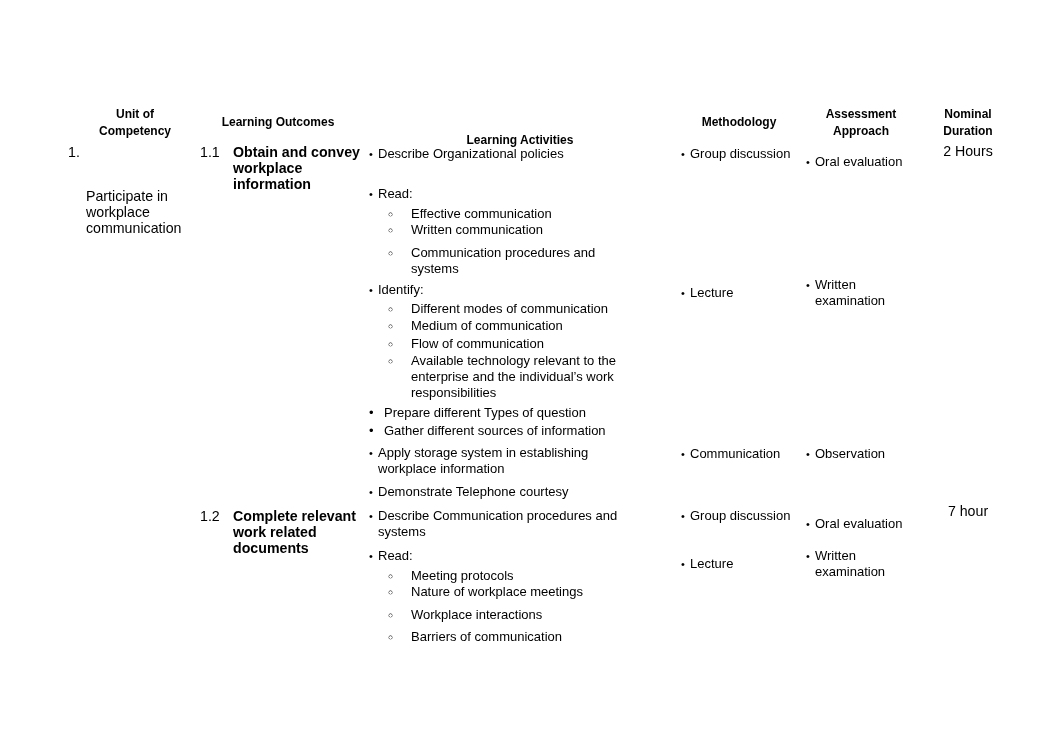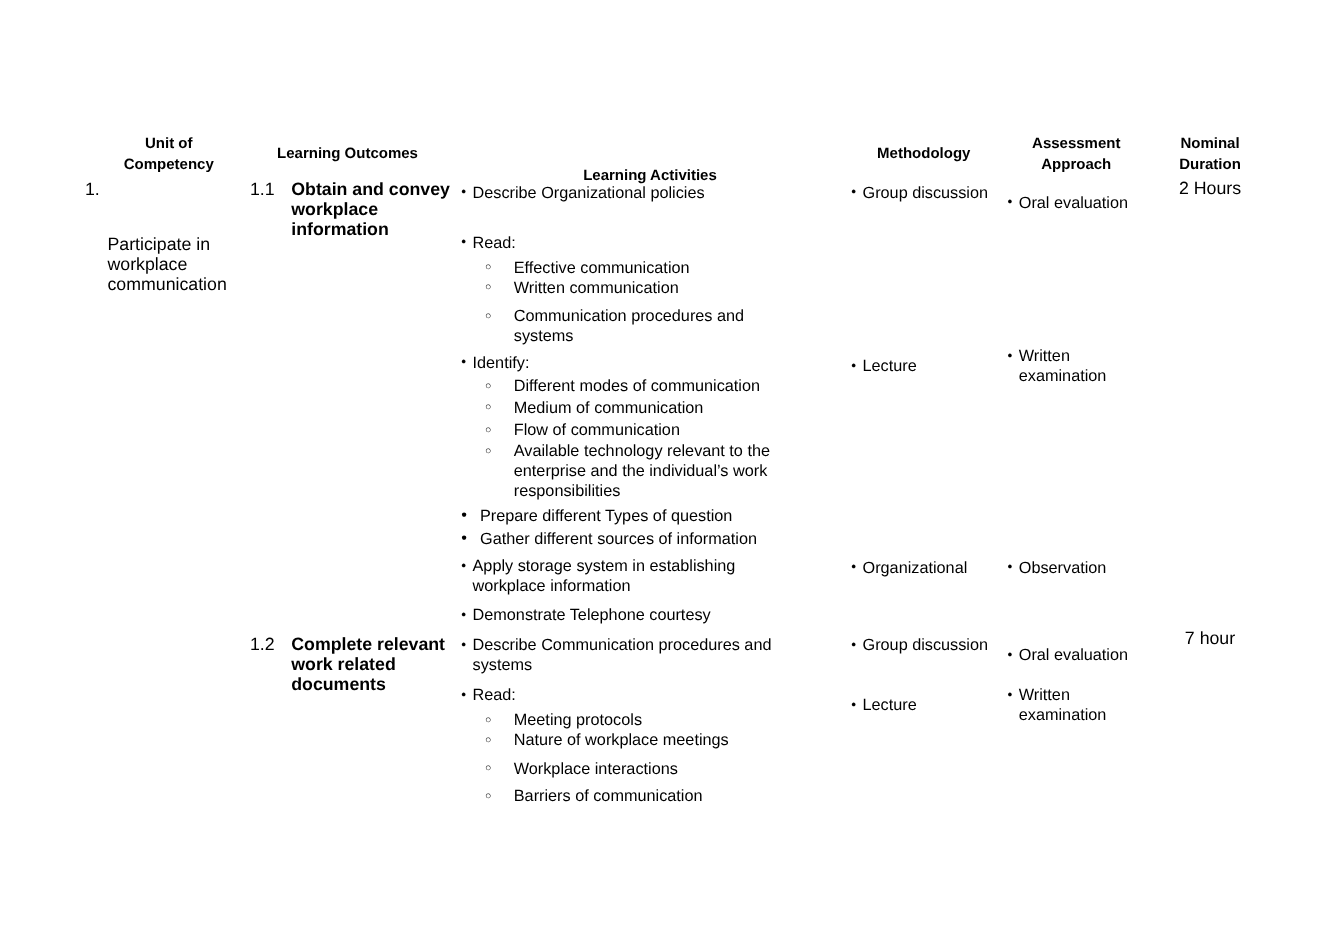--- a/index.html
+++ b/index.html
@@ -233,21 +233,21 @@
     <span class="bullet-text">Group discussion</span>
   </div>
 
   <div class="bullet-item lvl1" style="left:681px; top:285px; width:110px;">
     <span class="bullet-mark"></span>
     <span class="bullet-text">Lecture</span>
   </div>
 
   <div class="bullet-item lvl1" style="left:681px; top:446px; width:118px;">
     <span class="bullet-mark"></span>
-    <span class="bullet-text">Organizational</span>
+    <span class="bullet-text">Communication</span>
   </div>
 
   <div class="bullet-item lvl1" style="left:806px; top:154px; width:115px;">
     <span class="bullet-mark"></span>
     <span class="bullet-text">Oral evaluation</span>
   </div>
 
   <div class="bullet-item lvl1" style="left:806px; top:277px; width:92px;">
     <span class="bullet-mark"></span>
     <span class="bullet-text">Written examination</span>

